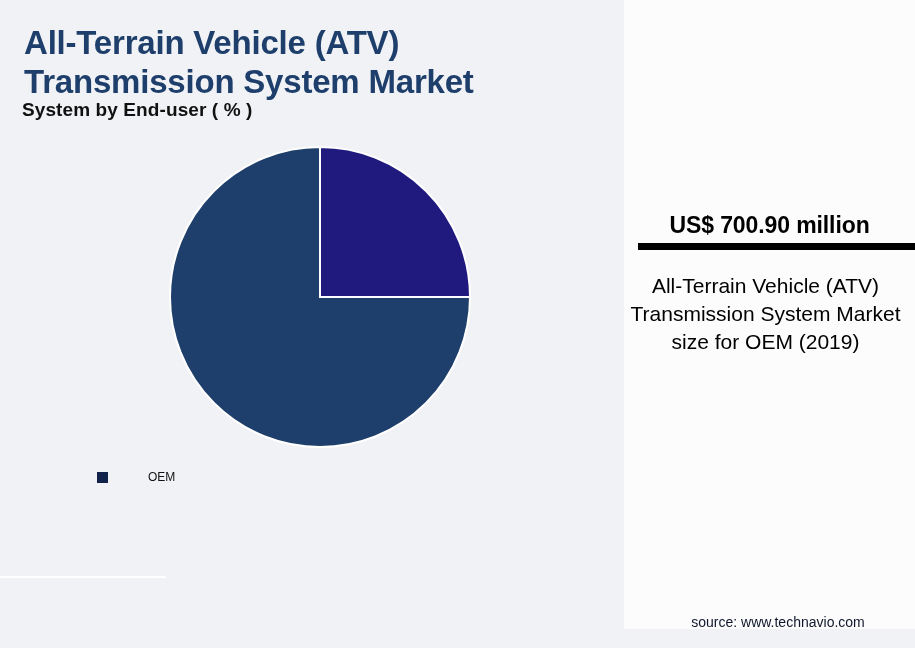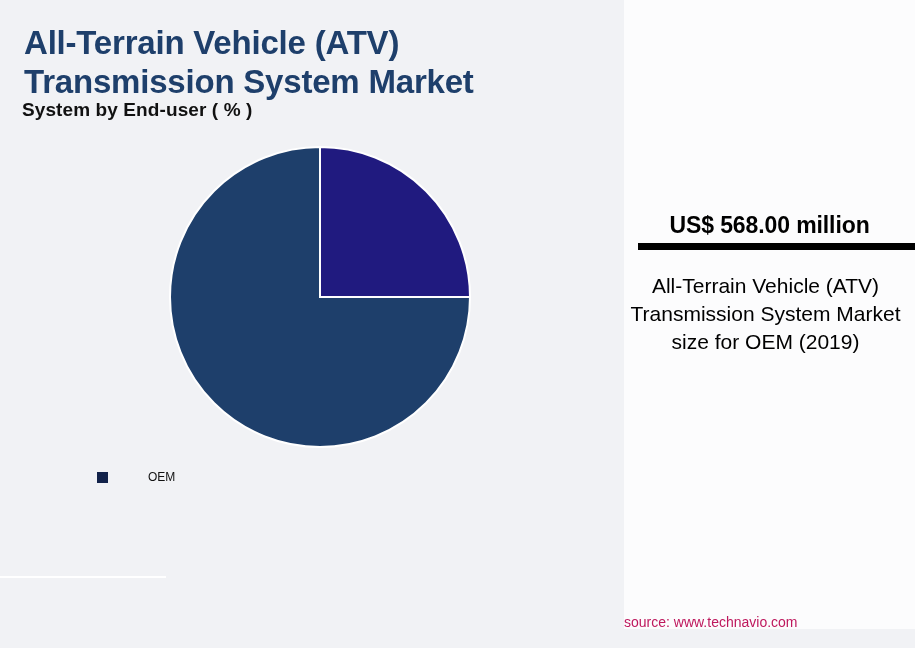--- a/index.html
+++ b/index.html
@@ -132,26 +132,26 @@
     right: 8px;
     top: 272px;
     text-align: center;
     font-size: 21px;
     color: #000000;
     line-height: 1.33;
   }
 
   .source-note {
     position: absolute;
-    left: 0;
+    left: 17px;
     right: 0;
     top: 614px;
-    text-align: left;
+    text-align: center;
     font-size: 14px;
-    color: #be185d;
+    color: #0f172a;
   }
 </style>
 </head>
 <body>
 
 <div class="left-panel">
 
   <div class="chart-title">All-Terrain Vehicle (ATV) Transmission System Market</div>
 
   <div class="chart-subtitle">System by End-user ( % )</div>
@@ -170,21 +170,21 @@
       <span class="legend-swatch" style="background:#12224a;"></span>
       <span class="legend-label">OEM</span>
     </div>
   </div>
 
   <div class="bottom-rule"></div>
 </div>
 
 <div class="right-panel">
 
-  <div class="kpi-value">US$ 568.00 million</div>
+  <div class="kpi-value">US$ 700.90 million</div>
 
   <div class="kpi-rule"></div>
 
   <div class="kpi-desc">All-Terrain Vehicle (ATV) Transmission System Market size for OEM
 (2019)</div>
 
   <div class="source-note">source: www.technavio.com</div>
 </div>
 
 </body></html>

